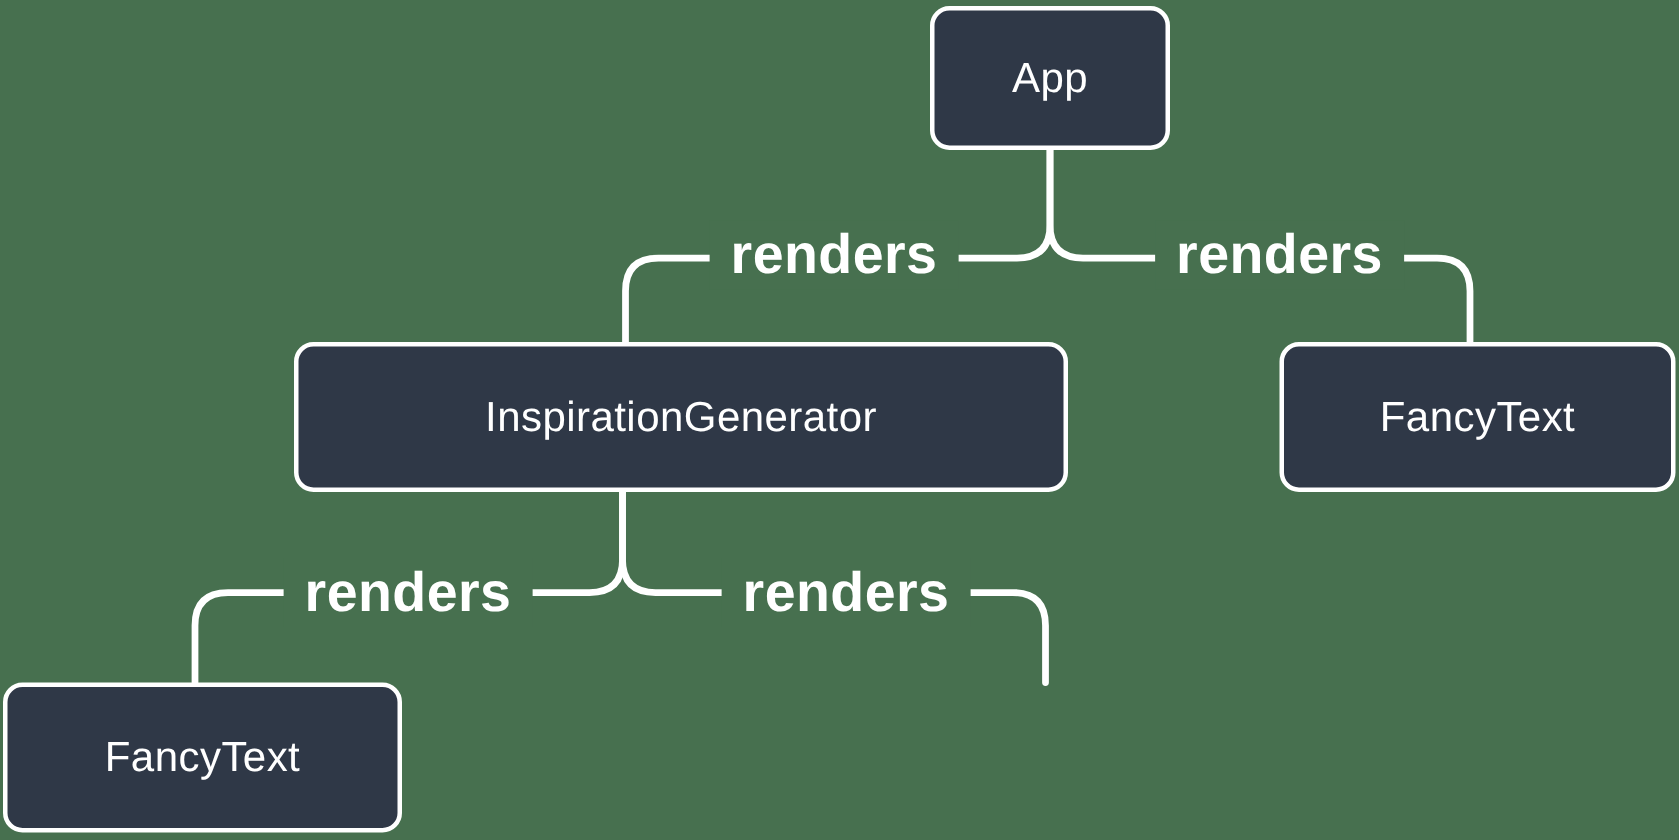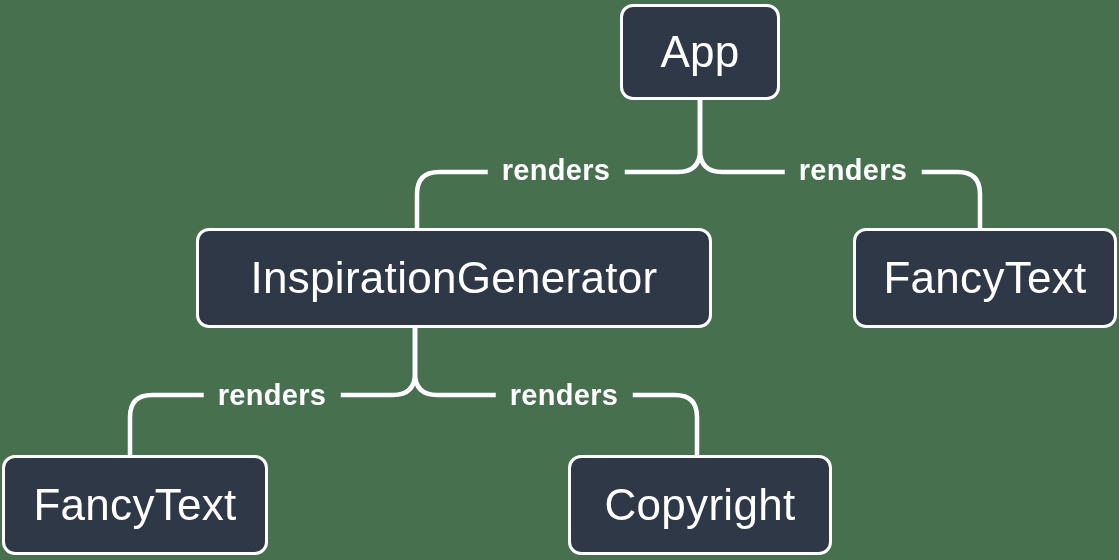--- a/index.html
+++ b/index.html
@@ -34,36 +34,36 @@
   }
   .node {
     position: absolute;
     background: var(--node_fill);
     border: 3px solid var(--node_border);
     border-radius: 13px;
     display: flex;
     align-items: center;
     justify-content: center;
     color: var(--label_text);
-    font-size: 44px;
+    font-size: 28px;
     font-weight: 400;
     letter-spacing: 0.3px;
     white-space: nowrap;
   }
   .node-app      { left: 620px; top: 4px;   width: 160px; height: 96px;  }
   .node-ig       { left: 196px; top: 228px; width: 516px; height: 100px; }
   .node-ft-right { left: 853px; top: 228px; width: 264px; height: 100px; }
   .node-ft-left  { left: 2px;   top: 455px; width: 266px; height: 100px; }
   .node-cr       { left: 568px; top: 455px; width: 264px; height: 100px; }
   .edge-label {
     position: absolute;
     transform: translate(-50%, -50%);
     background: var(--background);
     color: var(--label_text);
-    font-size: 29px;
+    font-size: 37px;
     font-weight: 700;
     letter-spacing: 0.3px;
     padding: 2px 14px;
     white-space: nowrap;
   }
   .edge-label-0 { left: 556px; top: 170px; }
   .edge-label-1 { left: 853px; top: 170px; }
   .edge-label-2 { left: 272px; top: 395px; }
   .edge-label-3 { left: 564px; top: 395px; }
 </style>
@@ -97,17 +97,14 @@
   </div>
 
   <div class="node node-ft-right">
     <span>FancyText</span>
   </div>
 
   <div class="node node-ft-left">
     <span>FancyText</span>
   </div>
 
-  <div class="node node-cr">
-    <span>Copyright</span>
-  </div>
 
 </div>
 
 </body></html>

